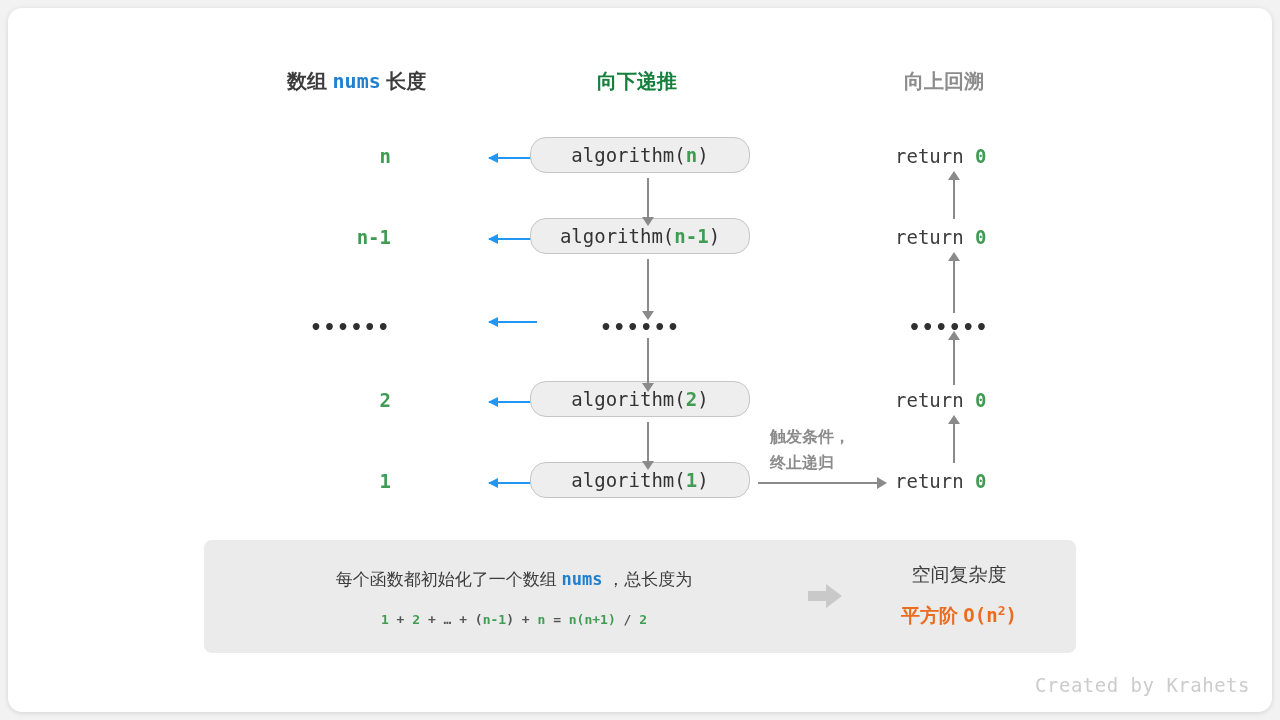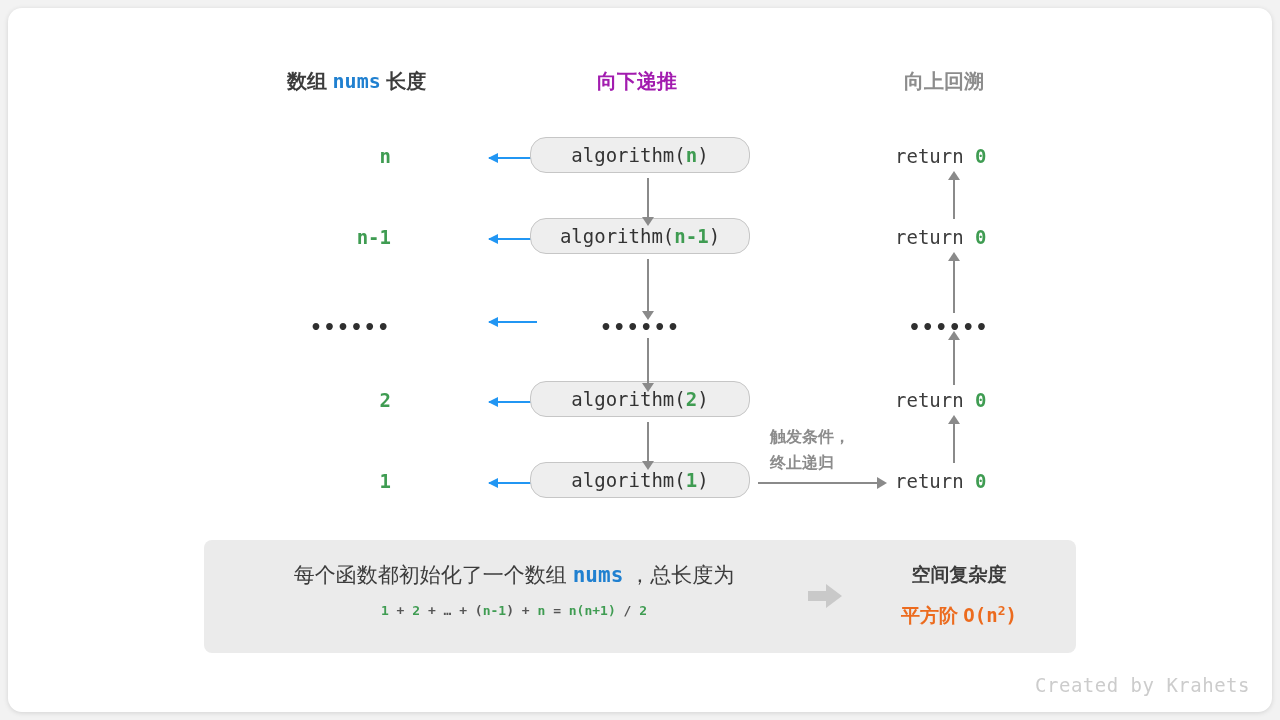--- a/index.html
+++ b/index.html
@@ -25,21 +25,21 @@
     font-family: "DejaVu Sans Mono", "Liberation Mono", monospace;
   }
   
   .col-head {
     position: absolute;
     font-weight: bold;
     font-size: 20px;
     white-space: nowrap;
   }
   #head-left  { left: 279px; top: 60px; color: #3c3c3c; }
-  #head-mid   { left: 589px; top: 60px; color: #a21caf; }
+  #head-mid   { left: 589px; top: 60px; color: #15803d; }
   #head-right { left: 896px; top: 60px; color: #8c8c8c; }
   .blue-code {
     color: #2080d0;
     font-family: "DejaVu Sans Mono", "Liberation Mono", monospace;
     font-weight: bold;
     margin-top: 27px;
   }
   
   .row { position: absolute; left: 0; width: 1264px; height: 0; }
   .size-label {
@@ -194,23 +194,23 @@
     border-radius: 8px;
   }
   .summary-left {
     position: absolute;
     left: 30px;
     top: 17px;
     width: 560px;
     text-align: center;
   }
   .sum-line1 {
-    font-size: 21px;
+    font-size: 17px;
     color: #3c3c3c;
-    line-height: 36px;
+    line-height: 44px;
     white-space: nowrap;
   }
   .sum-line2 {
     font-size: 13px;
     color: #3c3c3c;
     line-height: 36px;
     white-space: nowrap;
     font-family: "DejaVu Sans Mono", "Liberation Mono", monospace;
     font-weight: bold;
   }
@@ -225,21 +225,21 @@
   }
   .summary-right {
     position: absolute;
     left: 660px;
     top: 17px;
     width: 190px;
     text-align: center;
   }
   .sr-title {
     font-size: 19px;
-    font-weight: bold;
+    font-weight: normal;
     color: #3c3c3c;
     line-height: 36px;
     white-space: nowrap;
   }
   .sr-value {
     font-size: 19px;
     font-weight: bold;
     color: #ec6b1e;
     line-height: 36px;
     white-space: nowrap;

